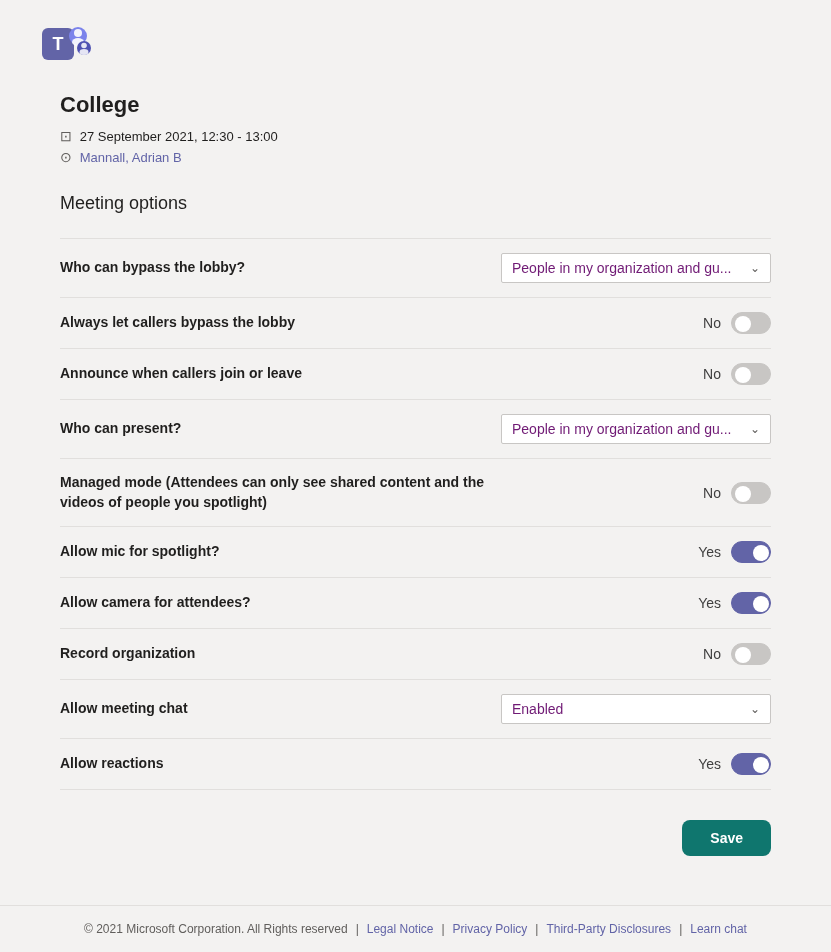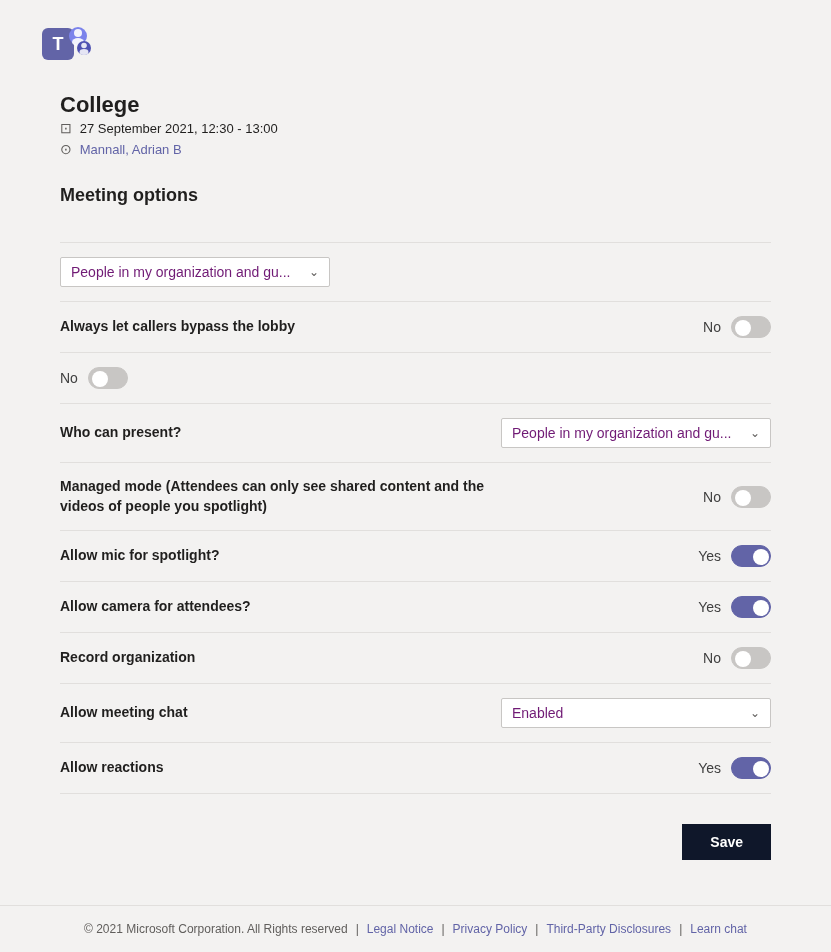--- a/index.html
+++ b/index.html
@@ -26,21 +26,21 @@
 
     .main-content {
       padding: 10px 60px 20px 60px;
       flex: 1;
     }
 
     .meeting-title {
       font-size: 22px;
       font-weight: 700;
       color: #201f1e;
-      margin-bottom: 2px;
+      margin-bottom: 10px;
     }
 
     .meeting-meta {
       display: flex;
       flex-direction: column;
       gap: 5px;
       margin-bottom: 28px;
     }
 
     .meta-item {
@@ -55,23 +55,23 @@
       color: #605e5c;
       font-size: 14px;
     }
 
     .meta-organizer {
       color: #6264a7;
     }
 
     .section-title {
       font-size: 18px;
-      font-weight: 700;
-      color: #201f1e;
-      margin-bottom: 36px;
+      font-weight: 400;
+      color: #201f1e;
+      margin-bottom: 24px;
     }
 
     .options-container {
       background: transparent;
     }
 
     .option-row {
       display: flex;
       align-items: center;
       justify-content: space-between;
@@ -173,24 +173,24 @@
       flex-shrink: 0;
     }
 
     .save-section {
       display: flex;
       justify-content: flex-end;
       padding: 30px 0 20px 0;
     }
 
     .save-btn {
-      background: #0f172a;
+      background: #0f766e;
       color: #fff;
       border: none;
-      border-radius: 0;
+      border-radius: 8px;
       padding: 10px 28px;
       font-size: 14px;
       font-weight: 600;
       cursor: pointer;
       font-family: 'Segoe UI', Arial, sans-serif;
     }
 
     .footer {
       padding: 16px 40px;
       border-top: 1px solid #e1dfdd;
@@ -257,37 +257,39 @@
       <div class="meta-item">
         <span class="meta-icon">⊙</span>
         <span class="meta-organizer">Mannall, Adrian B</span>
       </div>
     </div>
 
     <h2 class="section-title">Meeting options</h2>
 
     <div class="options-container" id="options-list">
     <div class="option-row">
+          <div class="option-label">Who can bypass the lobby?</div>
           <div class="option-control">
             <div class="dropdown">
               <span class="dropdown-text">People in my organization and gu...</span>
               <span class="chevron-icon">⌄</span>
             </div>
           </div>
         </div>
         <div class="option-row">
           <div class="option-label">Always let callers bypass the lobby</div>
           <div class="option-control">
             <span class="toggle-label">No</span>
             <div class="toggle off">
               <div class="toggle-knob"></div>
             </div>
           </div>
         </div>
         <div class="option-row">
+          <div class="option-label">Announce when callers join or leave</div>
           <div class="option-control">
             <span class="toggle-label">No</span>
             <div class="toggle off">
               <div class="toggle-knob"></div>
             </div>
           </div>
         </div>
         <div class="option-row">
           <div class="option-label">Who can present?</div>
           <div class="option-control">

